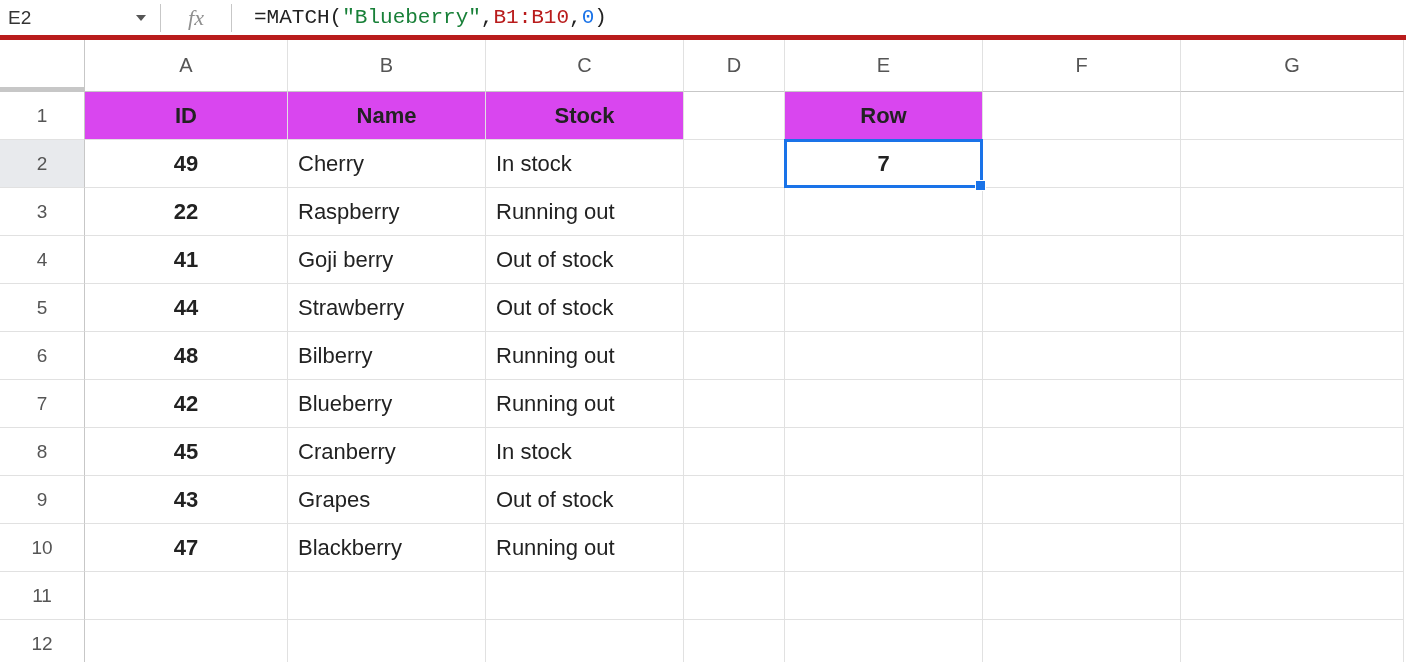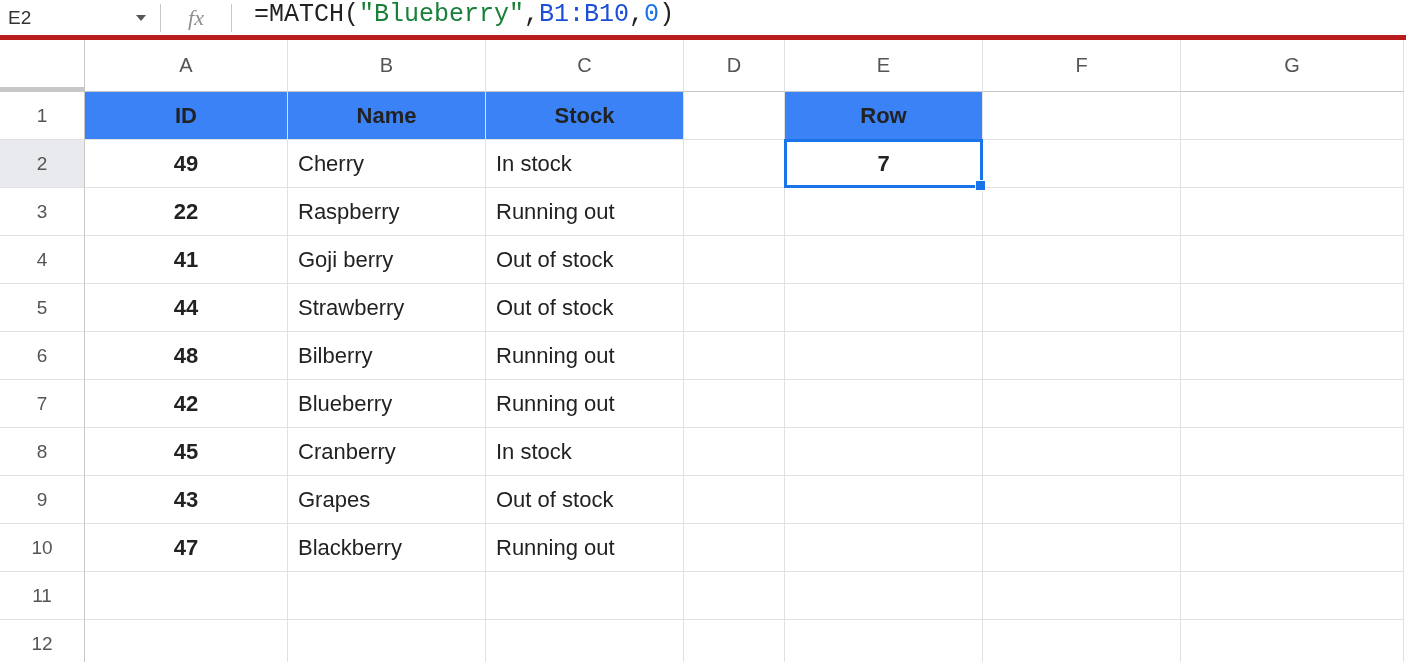--- a/index.html
+++ b/index.html
@@ -37,28 +37,29 @@
     font-family: 'Times New Roman', serif;
     font-style: italic;
     font-size: 22px;
     color: #8f8f8f;
     text-align: center;
   }
   .formula-input {
     flex: 1;
     height: 100%;
     display: flex;
+    align-items: center;
     padding-left: 22px;
     font-family: Consolas, 'Courier New', monospace;
-    font-size: 25px;
+    font-size: 21px;
     color: #222;
   }
   .tok-fn   { color: #222; }
   .tok-str  { color: #188038; }
-  .tok-rng  { color: #1d4ed8; }
+  .tok-rng  { color: #b91c1c; }
   .tok-num  { color: #1a73e8; }
 
   
   .sheet { position: relative; display: flex; }
   .corner {
     width: 85px; height: 52px;
     background: #fff;
     border-right: 1px solid #c7c7c7;
     border-bottom: 1px solid #c7c7c7;
   }
@@ -97,21 +98,21 @@
     height:48px;
     border-right:1px solid #e1e1e1;
     border-bottom:1px solid #e1e1e1;
     font-size:22px;
     display:flex;
     align-items:center;
     padding:0 10px;
     background:#fff;
   }
   .cell.hcenter { justify-content:center;font-weight:bold; }
-  .cell.header  { background:#3b82f6; font-weight:bold; justify-content:center; }
+  .cell.header  { background:#d946ef; font-weight:bold; justify-content:center; }
 
   
   .cell.sel {
     position:relative;
     justify-content:center;
   }
   .cell.sel::before{
     content:"";
     position:absolute;
     inset:-1px;

